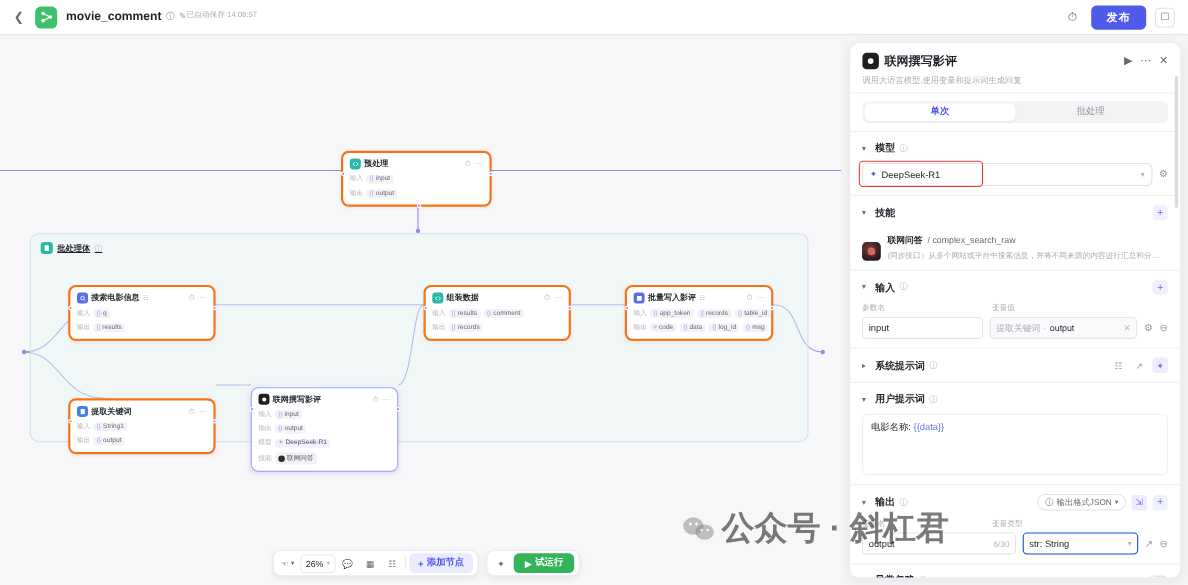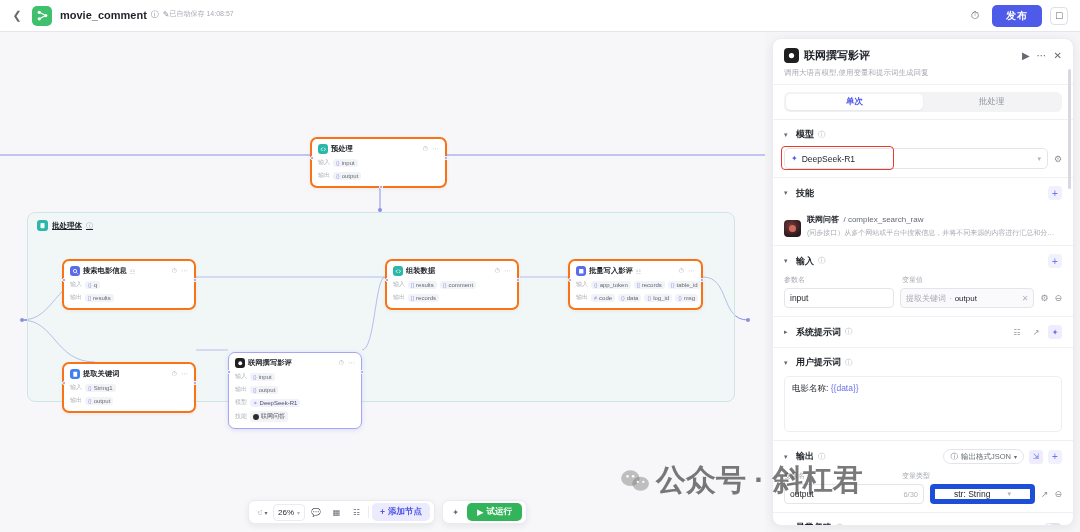--- a/index.html
+++ b/index.html
@@ -219,22 +219,22 @@
   .prompt-box {
     margin-top: 7px; border: 1px solid #eeeef2; border-radius: 5px;
     background: #fff; height: 56px; padding: 6px 7px; font-size: 8.5px; color: #1f2329;
   }
   .prompt-box .var { color: #6b72ea; }
   .format-pill {
     display: flex; align-items: center; gap: 3px; border: 1px solid #e4e4e9;
     border-radius: 10px; height: 15px; padding: 0 6px; font-size: 7.5px; color: #646a73; cursor: pointer;
   }
   .type-select {
-    flex: 1; height: 20px; border: 5px solid #1d4ed8; border-radius: 4px;
-    display: flex; align-items: center; padding: 0 19px; font-size: 8.5px; color: #1f2329; cursor: pointer;
+    flex: 1; height: 20px; border: 1px solid #1d4ed8; border-radius: 4px;
+    display: flex; align-items: center; padding: 0 5px; font-size: 8.5px; color: #1f2329; cursor: pointer;
   }
   .toggle {
     width: 18px; height: 10px; border-radius: 6px; background: #e2e2e7; position: relative; cursor: pointer;
   }
   .toggle .knob { position: absolute; top: 1px; left: 1px; width: 8px; height: 8px; border-radius: 50%; background: #fff; }
 
   
   .watermark {
     position: absolute; left: 620px; top: 460px; z-index: 50;
     display: flex; align-items: center; gap: 6px;

